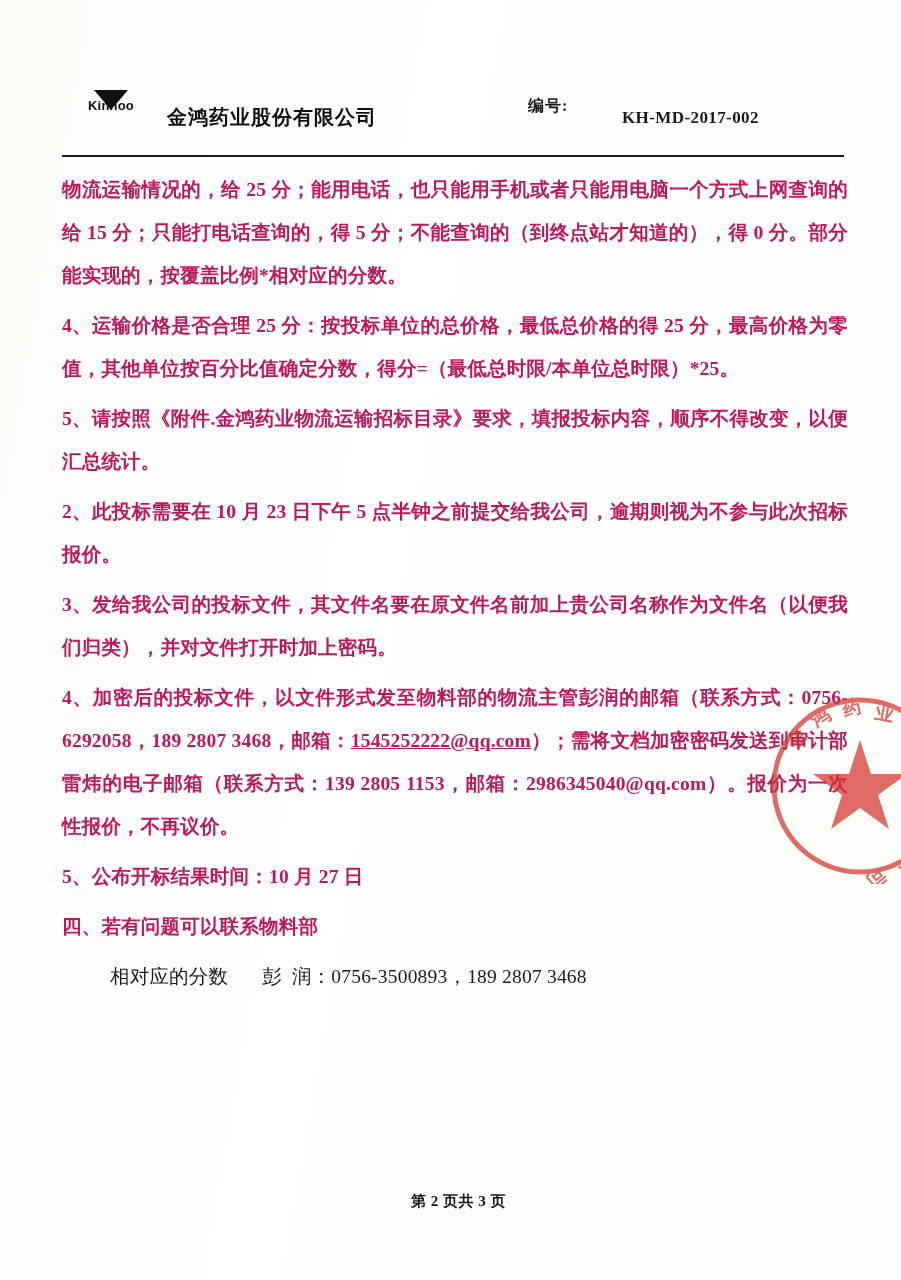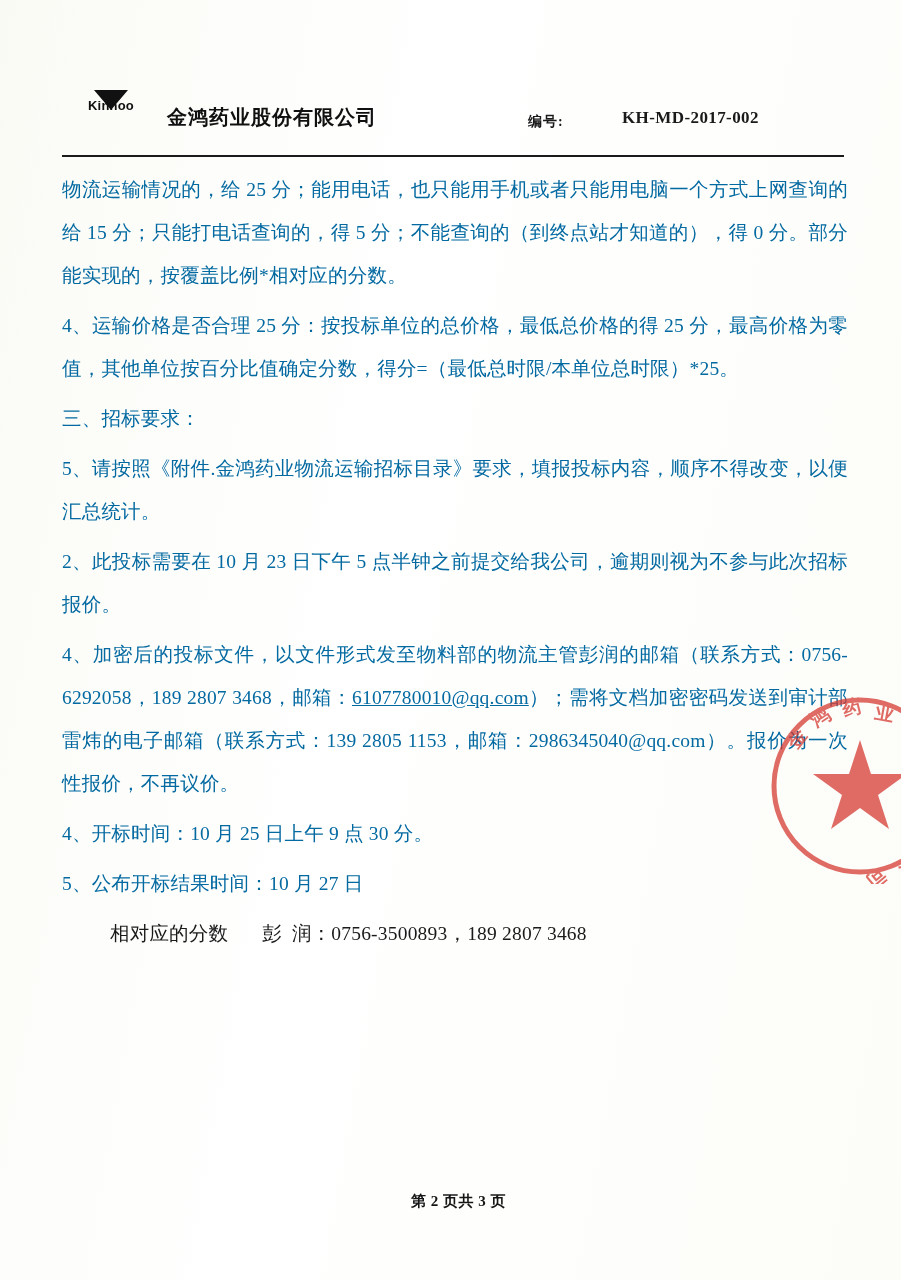--- a/index.html
+++ b/index.html
@@ -75,22 +75,22 @@
     top: 16px;
     font-size: 20px;
     font-weight: bold;
     letter-spacing: 1px;
     color: #101010;
     text-align: right;
   }
   .doc-no-label {
     position: absolute;
     left: 466px;
-    top: 25px;
-    font-size: 14px;
+    top: 8px;
+    font-size: 16px;
     font-weight: bold;
     letter-spacing: 1px;
   }
   .doc-no-value {
     position: absolute;
     left: 560px;
     top: 20px;
     font-size: 17px;
     font-weight: bold;
     font-family: Liberation Serif, serif;
@@ -112,21 +112,22 @@
     top: 168px;
     width: 786px;
   }
   p.para {
     margin: 0 0 7px 0;
     font-size: 19.5px;
     line-height: 43px;
     text-align: justify;
     text-justify: inter-ideograph;
     letter-spacing: 0.2px;
-    color: #0369a1;
+    color: #be185d;
+    font-weight: bold;
   }
   .u-link {
     text-decoration: underline;
   }
   .sig-line {
     margin-top: 2px;
     padding-left: 48px;
     font-size: 19.5px;
     line-height: 43px;
     letter-spacing: 0.2px;
@@ -173,28 +174,28 @@
     </div>
     <div class="company-name">金鸿药业股份有限公司</div>
     <div class="doc-no-label">编号:</div>
     <div class="doc-no-value">KH-MD-2017-002</div>
   </div>
   <div class="header-rule"></div>
 
   <div class="body-area">
     <p class="para">物流运输情况的，给 25 分；能用电话，也只能用手机或者只能用电脑一个方式上网查询的给 15 分；只能打电话查询的，得 5 分；不能查询的（到终点站才知道的），得 0 分。部分能实现的，按覆盖比例*相对应的分数。</p>
     <p class="para">4、运输价格是否合理 25 分：按投标单位的总价格，最低总价格的得 25 分，最高价格为零值，其他单位按百分比值确定分数，得分=（最低总时限/本单位总时限）*25。</p>
-    <p class="para">三、招标要求：</p>
     <p class="para">5、请按照《附件.金鸿药业物流运输招标目录》要求，填报投标内容，顺序不得改变，以便汇总统计。</p>
     <p class="para">2、此投标需要在 10 月 23 日下午 5 点半钟之前提交给我公司，逾期则视为不参与此次招标报价。</p>
-
-    <p class="para"><span>4、加密后的投标文件，以文件形式发至物料部的物流主管彭润的邮箱（联系方式：0756-6292058，189 2807 3468，邮箱：</span><span class="u-link">6107780010@qq.com</span><span>）；需将文档加密密码发送到审计部雷炜的电子邮箱（联系方式：139 2805 1153，邮箱：2986345040@qq.com）。报价为一次性报价，不再议价。</span></p>
-
-    <p class="para">4、开标时间：10 月 25 日上午 9 点 30 分。</p>
+    <p class="para">3、发给我公司的投标文件，其文件名要在原文件名前加上贵公司名称作为文件名（以便我们归类），并对文件打开时加上密码。</p>
+
+    <p class="para"><span>4、加密后的投标文件，以文件形式发至物料部的物流主管彭润的邮箱（联系方式：0756-6292058，189 2807 3468，邮箱：</span><span class="u-link">1545252222@qq.com</span><span>）；需将文档加密密码发送到审计部雷炜的电子邮箱（联系方式：139 2805 1153，邮箱：2986345040@qq.com）。报价为一次性报价，不再议价。</span></p>
+
     <p class="para">5、公布开标结果时间：10 月 27 日</p>
+    <p class="para">四、若有问题可以联系物料部</p>
 
     <div class="sig-line"><span>相对应的分数</span><span class="sig-gap"></span><span>彭</span><span class="name-gap"></span><span>润：0756-3500893，189 2807 3468</span></div>
   </div>
 
   <div class="stamp">
     <svg width="196" height="196" viewBox="0 0 196 196" xmlns="http://www.w3.org/2000/svg">
       <circle cx="98" cy="98" r="86" fill="none" stroke="#d4342c" stroke-width="5"></circle>
       <path d="M98 52 L109 86 L145 86 L116 107 L127 141 L98 120 L69 141 L80 107 L51 86 L87 86 Z" fill="#d4342c"></path>
       <g fill="#d4342c" font-family="Liberation Serif, serif" font-size="19" font-weight="bold">
         <text x="34" y="62" transform="rotate(-52 34 62)">金</text>

